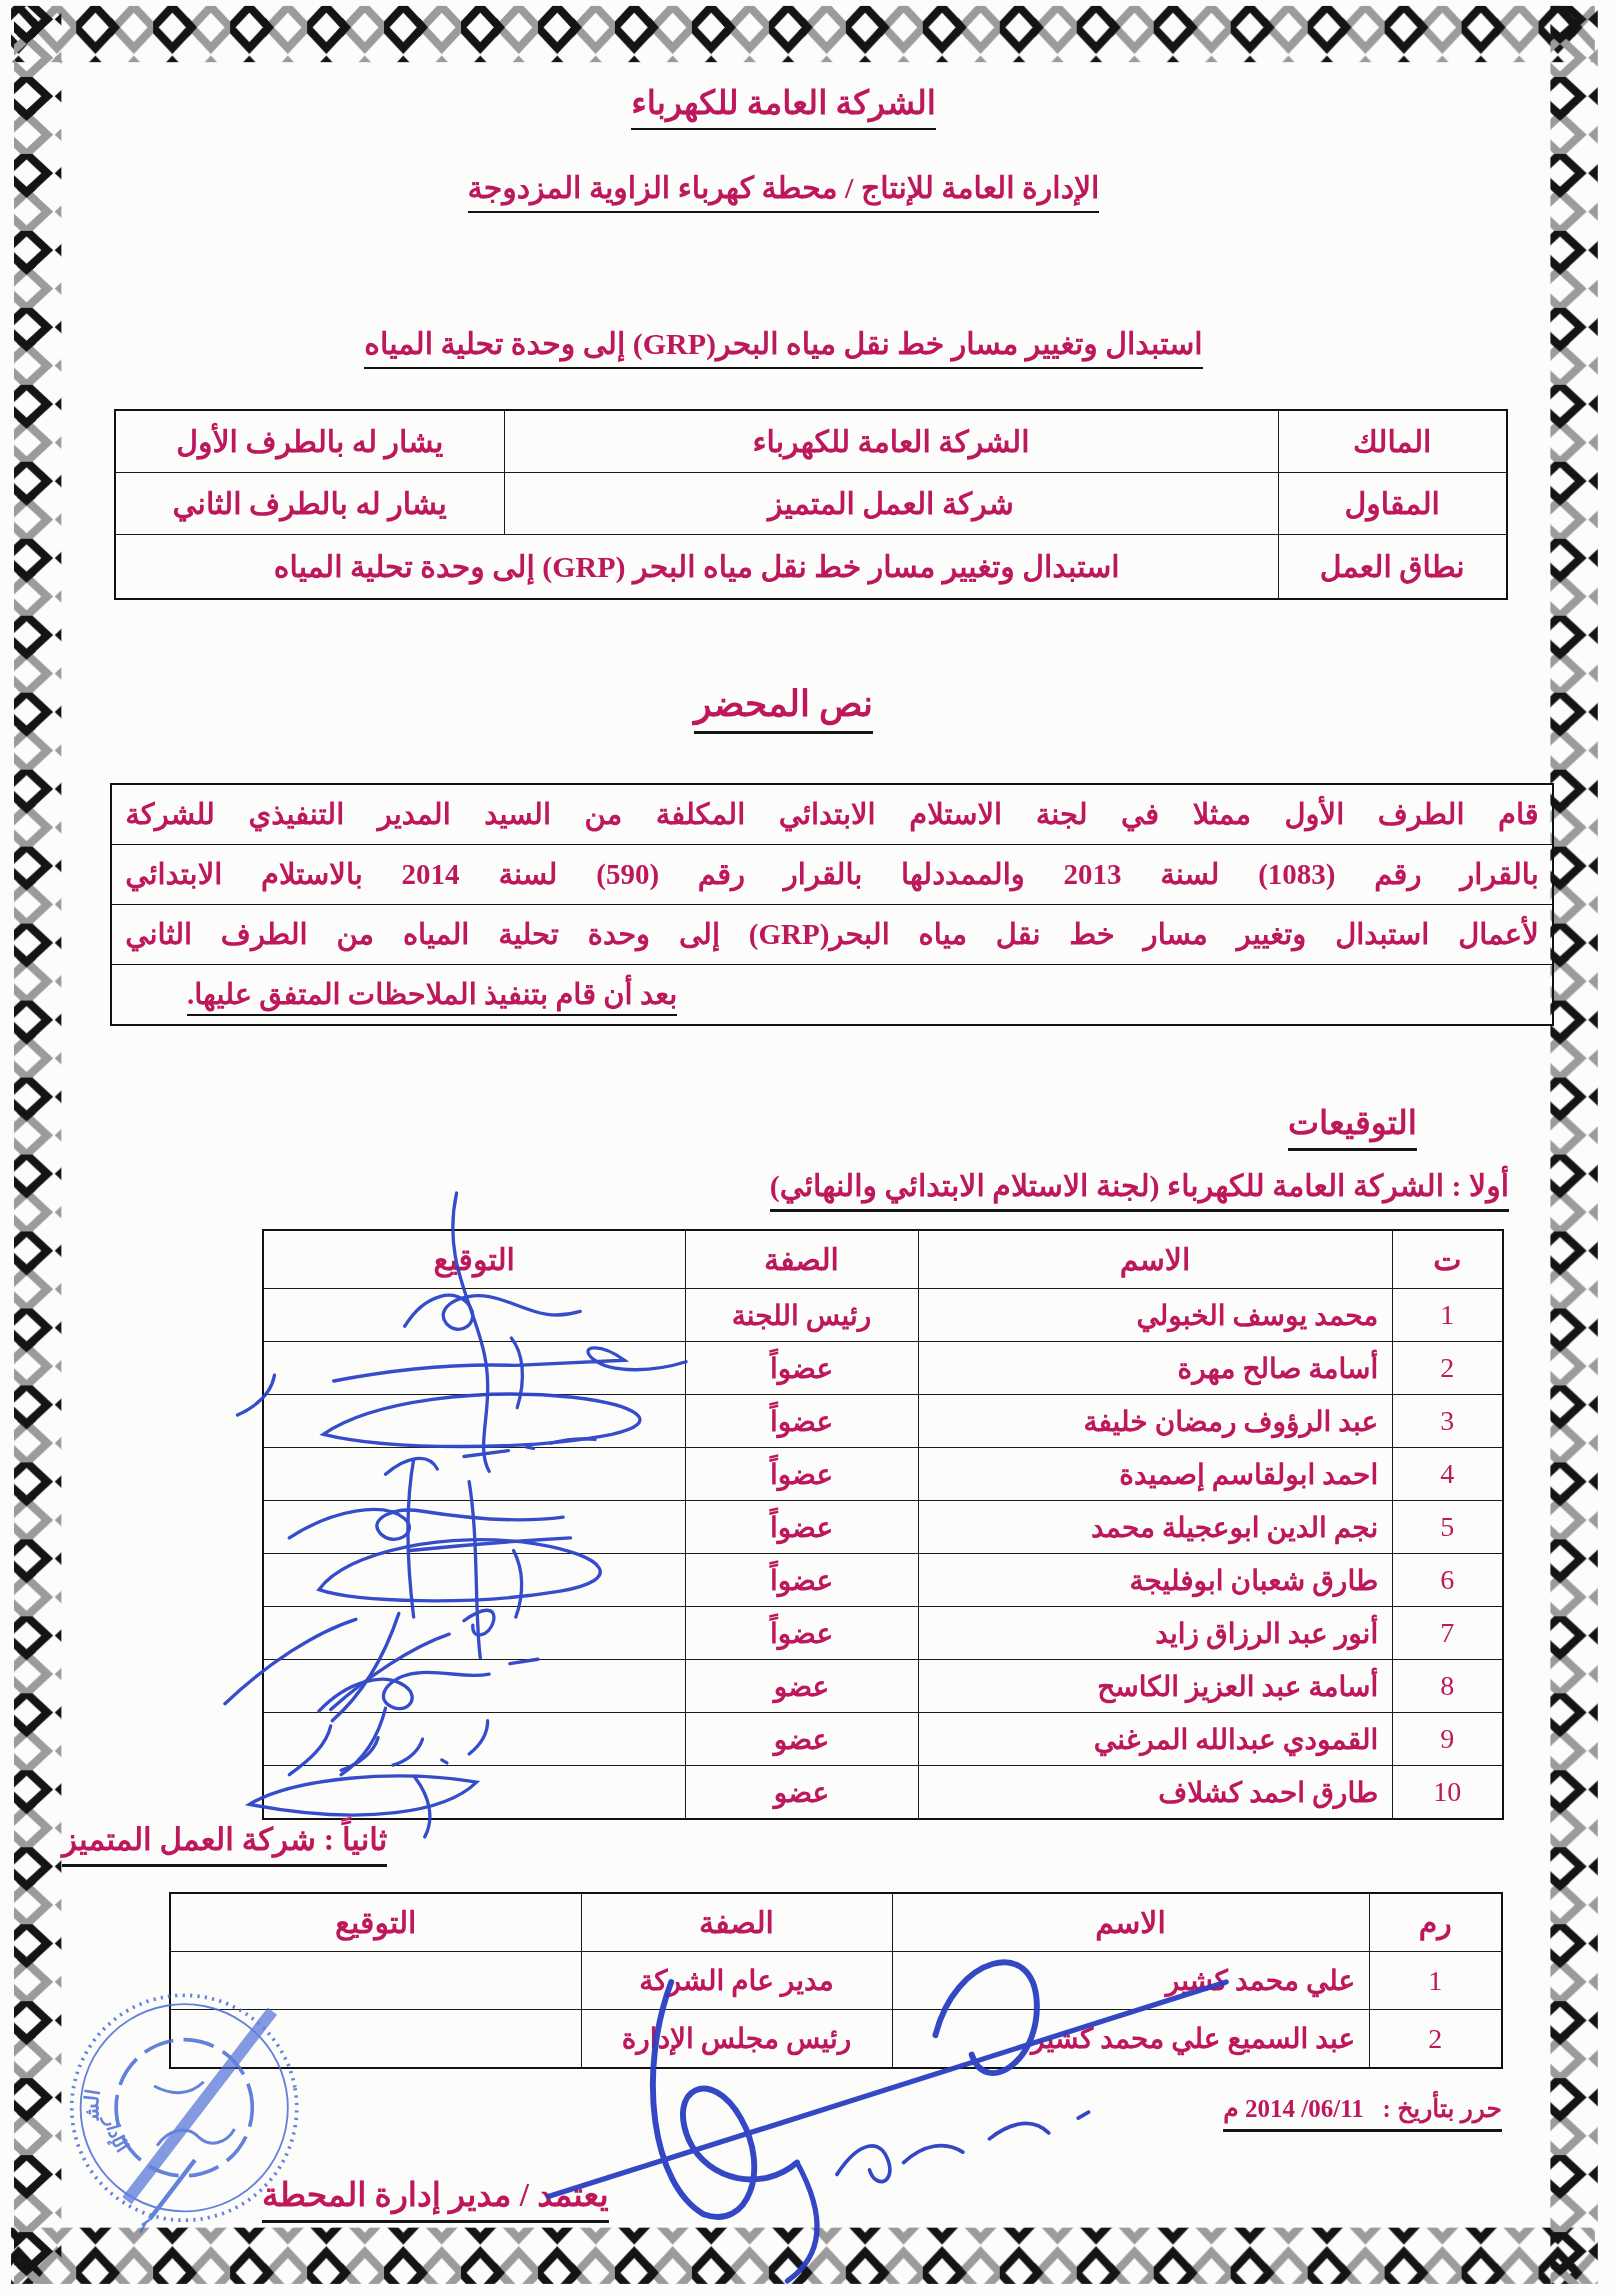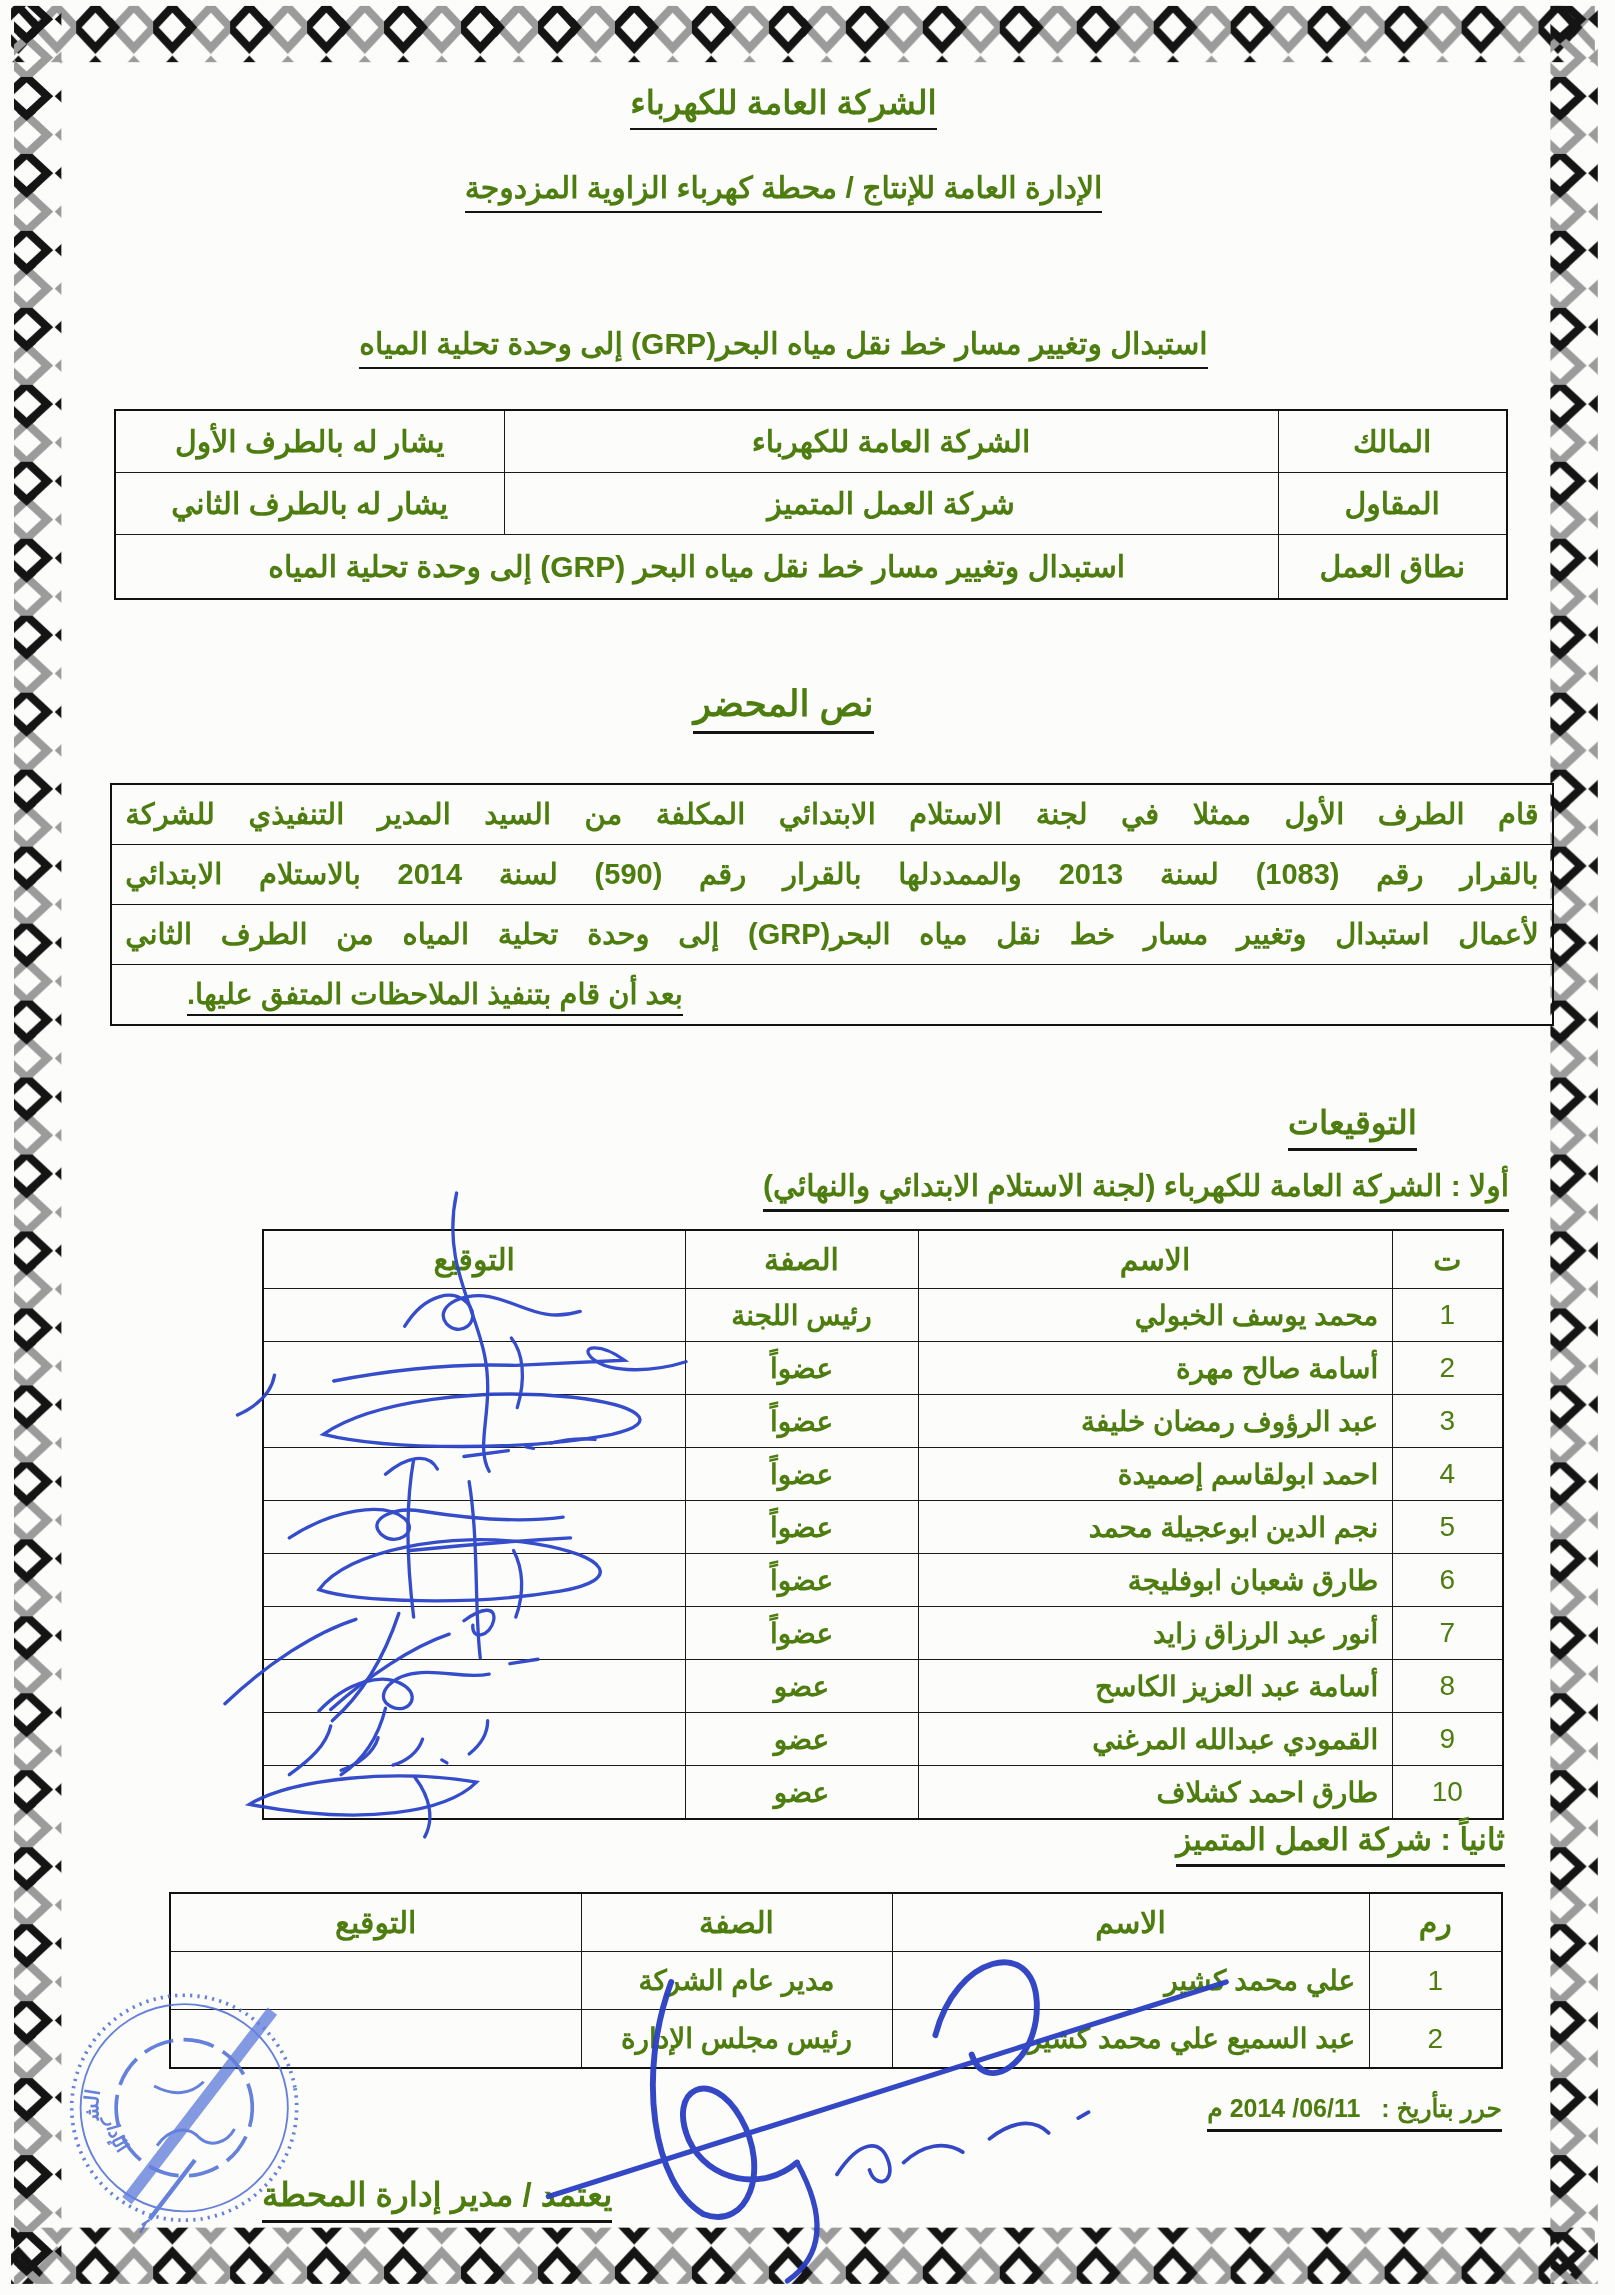--- a/index.html
+++ b/index.html
@@ -1,20 +1,20 @@
 <!DOCTYPE html>
 <html lang="ar" dir="rtl" style="font-size:12px"><head>
 <meta charset="utf-8">
 <style>
   html,body{margin:0;padding:0;background:#e8e8e6;}
   #page{
     position:relative; width:1616px; height:2295px;
     background:#fcfcfa; overflow:hidden;
-    font-family:Liberation Sans, sans-serif;
-    direction:rtl; color:#4d7c0f;
+    font-family:Liberation Serif, serif;
+    direction:rtl; color:#be185d;
   }
   .abs{position:absolute;}
   .center{text-align:center;}
   .bold{font-weight:bold;}
   .u3{border-bottom:2.2px solid #141414; padding-bottom:6px; display:inline-block;}
   .u4{border-bottom:3px solid #141414; padding-bottom:6px; display:inline-block;}
 
   
   .hwrap{left:63px; width:1443px;}
   .h1{top:83px; font-size:33px;}
@@ -42,21 +42,21 @@
   .mline{
     min-height:59px; line-height:59px; font-size:29px; font-weight:bold;
     padding:0 13.3px; border-bottom:1.5px solid #111;
     text-align:justify; text-align-last:justify; white-space:nowrap;
   }
   .mline.last{border-bottom:none; text-align:left; text-align-last:left; padding-left:75px;}
   .mline.last span{border-bottom:2.2px solid #111; padding-bottom:4.4px;}
 
   #sig-title{left:63px; width:1355px; top:1103px; font-size:33px; text-align:right;}
   #first-heading{left:63px; width:1447px; top:1168px; font-size:30px; text-align:right;}
-  #second-heading{left:63px; width:1443px; top:1821px; font-size:31px; text-align:right;}
+  #second-heading{left:63px; width:1443px; top:1821px; font-size:31px; text-align:left;}
 
   
   #table1{left:263px; top:1229px; width:1240px; font-size:28px;}
   #table2{left:170px; top:1892px; width:1332px; font-size:28px;}
   #table1 th, #table2 th{font-size:30px; font-weight:bold; height:55px;}
   #table1 td{height:50px;}
   #table2 td{height:55px;}
   .c-no{text-align:center; font-weight:400;}
   .c-name{text-align:right; font-weight:bold; padding:0 13.3px;}
   .c-role{text-align:center; font-weight:bold;}

